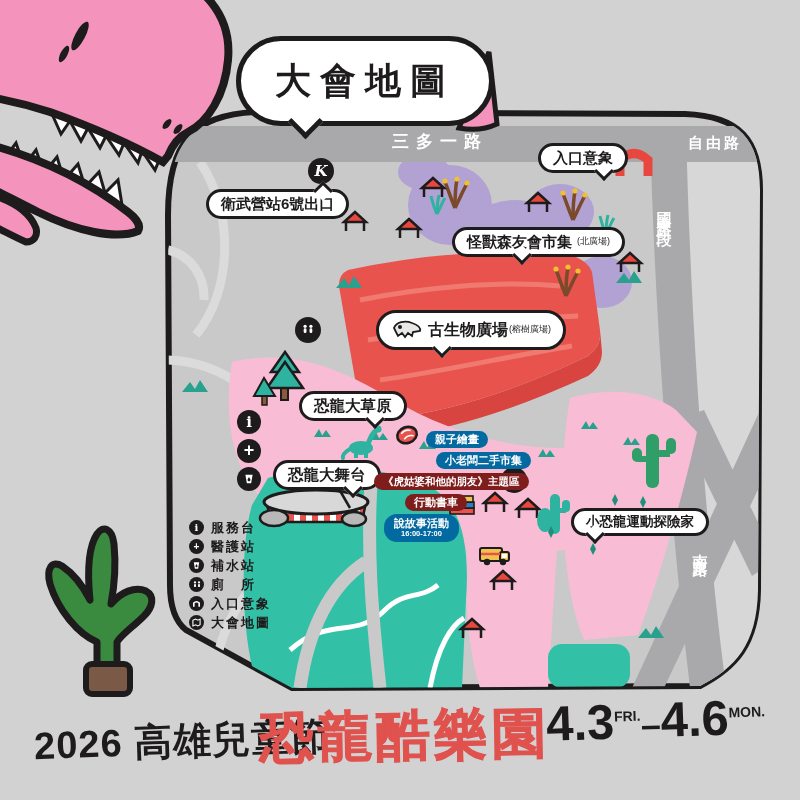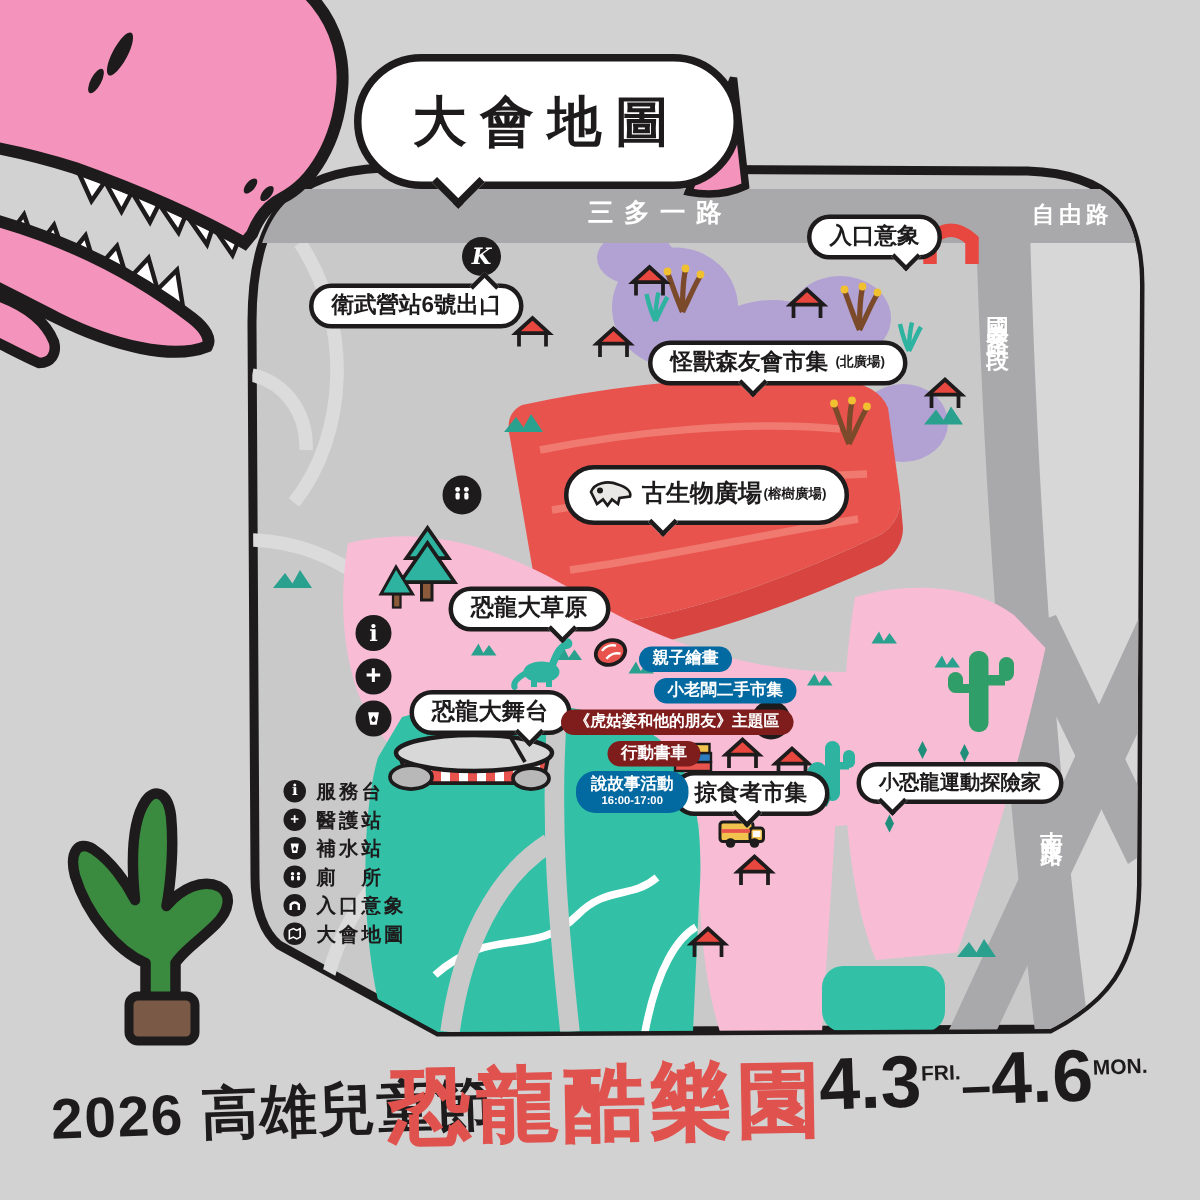--- a/index.html
+++ b/index.html
@@ -6,21 +6,21 @@
   body{width:800px;height:800px;overflow:hidden;background:#d3d2d3;
        font-family:"Liberation Sans","DejaVu Sans",sans-serif;color:#1d1b1b;}
   #stage{position:relative;width:800px;height:800px;}
   .abs{position:absolute;}
   svg{display:block;}
 
   
   .bubble{position:absolute;background:#fff;border:3px solid #1d1b1b;border-radius:999px;
           display:flex;align-items:center;gap:5px;padding:4px 12px;font-weight:bold;
           color:#1d1b1b;white-space:nowrap;line-height:1.05;}
-  .bubble .sub{font-size:9px;font-weight:bold;}
+  .bubble .sub{font-size:9px;font-weight:normal;}
   .tail{position:absolute;width:11px;height:11px;background:#fff;transform:rotate(45deg);}
   .tail.down{bottom:-8px;border-right:3px solid #1d1b1b;border-bottom:3px solid #1d1b1b;}
   .tail.up{top:-8px;border-left:3px solid #1d1b1b;border-top:3px solid #1d1b1b;}
 
   .title-bubble{position:absolute;left:236px;top:36px;width:248px;height:80px;background:#fff;
           border:5px solid #1d1b1b;border-radius:46px;display:flex;align-items:center;justify-content:center;
           font-size:36px;font-weight:bold;letter-spacing:9px;}
   .title-bubble .tail{width:20px;height:20px;left:52px;bottom:-13px;border-width:5px;}
 
   
@@ -387,21 +387,21 @@
   <div class="bubble" style="left:206px;top:189px;font-size:15px;">
     <span class="tail up" style="right:16px;"></span>
     <span>衛武營站6號出口</span>
   </div>
 
   <div class="bubble" style="left:538px;top:143px;font-size:15px;">
     <span class="tail down" style="right:14px;"></span>
     <span>入口意象</span>
   </div>
 
-  <div class="bubble" style="left:432px;top:227px;font-size:15px;">
+  <div class="bubble" style="left:452px;top:227px;font-size:15px;">
     <span class="tail down" style="left:60px;"></span>
     <span>怪獸森友會市集</span>
     <span class="sub">(北廣場)</span>
   </div>
 
   <div class="bubble" style="left:376px;top:310px;font-size:16px;padding:5px 12px;">
     <span class="tail down" style="left:56px;"></span>
     <svg width="32" height="24" viewBox="0 0 32 24">
       <path d="M3,10 C5,4 14,2 21,5 C27,7 30,10 29,13 L22,14 L21,18 L17,15 L14,19 L11,15 L7,18 L5,14 Z" fill="#e9e8e6" stroke="#1d1b1b" stroke-width="1.8"></path>
       <circle cx="9" cy="9" r="2" fill="#1d1b1b"></circle>
@@ -415,24 +415,20 @@
   <div class="bubble" style="left:299px;top:391px;font-size:15.5px;">
     <span class="tail down" style="right:22px;"></span>
     <span>恐龍大草原</span>
   </div>
 
   <div class="bubble" style="left:273px;top:460px;font-size:15.5px;">
     <span class="tail down" style="right:18px;"></span>
     <span>恐龍大舞台</span>
   </div>
 
-  <div class="bubble" style="left:448px;top:514px;font-size:15px;">
-    <span class="tail down" style="left:40px;"></span>
-    <span>掠食者市集</span>
-  </div>
 
   <div class="bubble" style="left:571px;top:508px;font-size:13.5px;">
     <span class="tail down" style="left:14px;"></span>
     <span>小恐龍運動探險家</span>
   </div>
 
   <div class="pill pink" style="left:426px;top:431px;">親子繪畫</div>
   <div class="pill pink" style="left:436px;top:452px;">小老闆二手市集</div>
   <div class="pill teal" style="left:374px;top:473px;font-size:10.5px;">《虎姑婆和他的朋友》主題區</div>
   <div class="pill teal" style="left:405px;top:494px;">行動書車</div>

